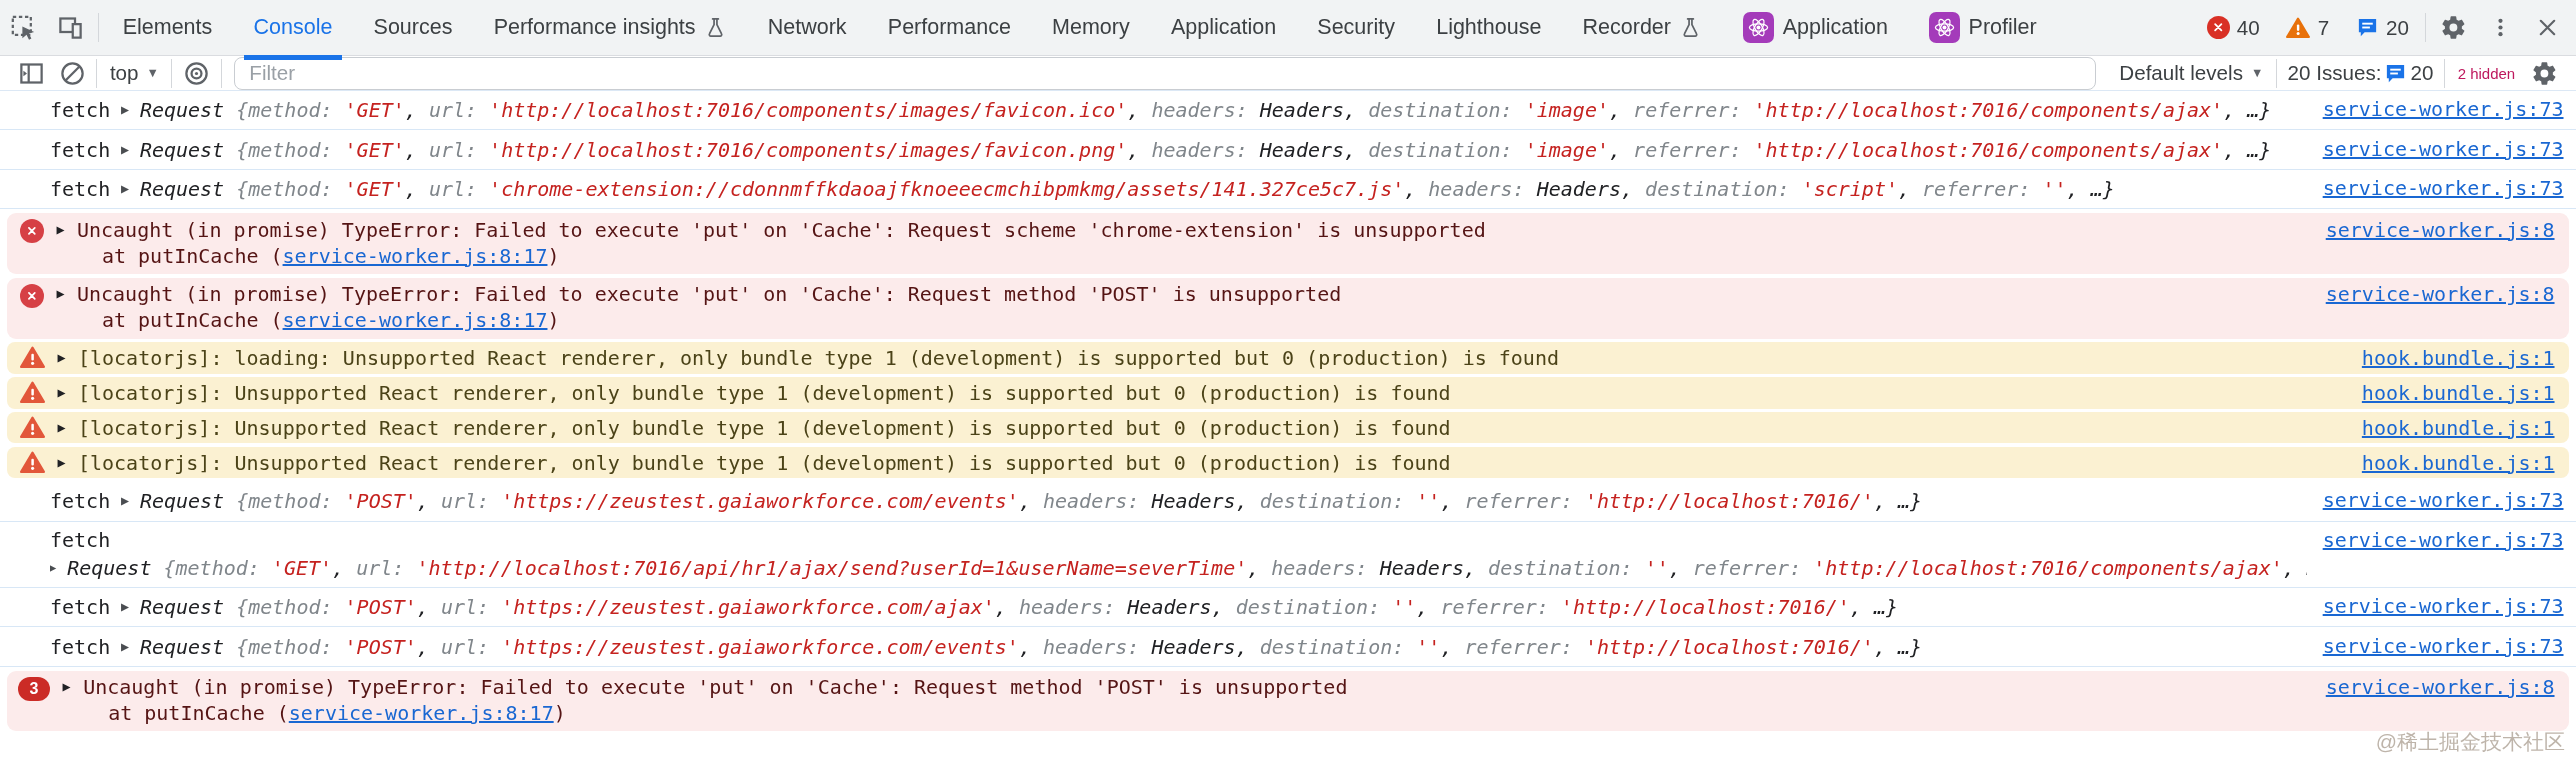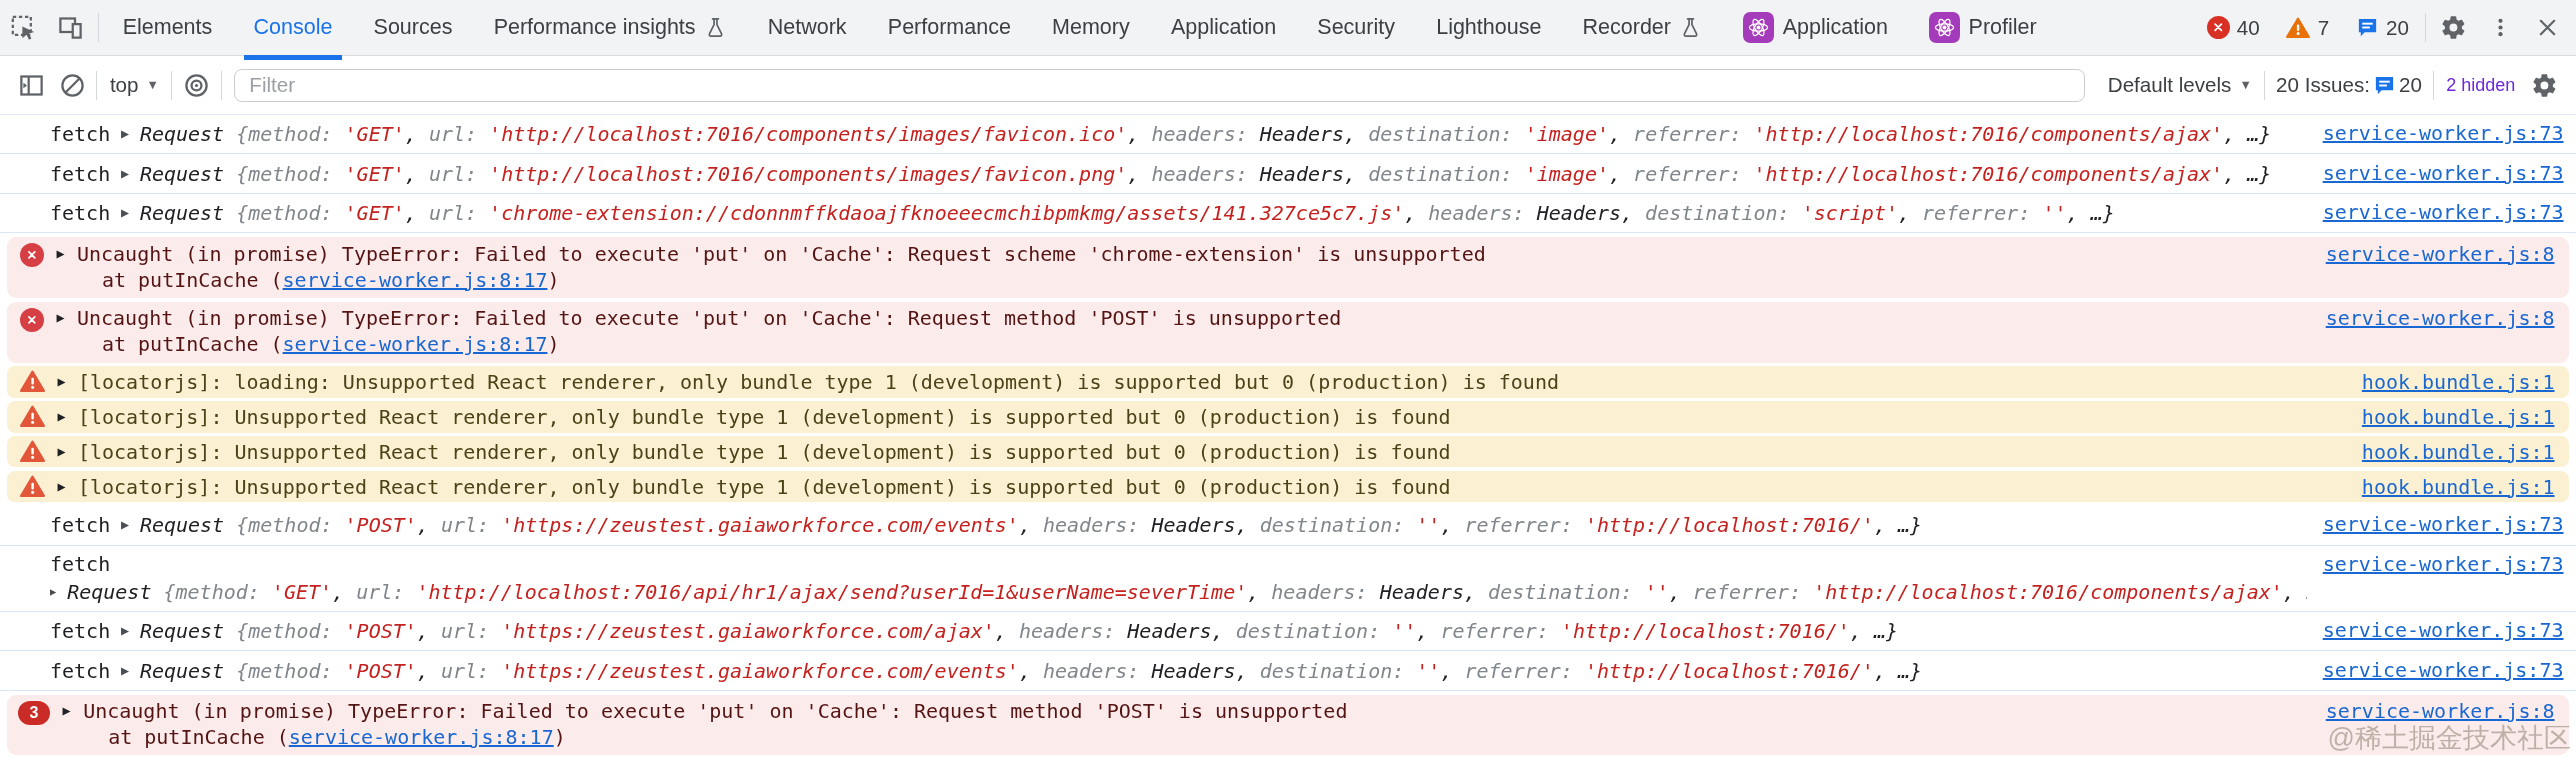--- a/index.html
+++ b/index.html
@@ -25,35 +25,35 @@
   .flask-ic { margin-left: 8px; display:flex; }
   .tabbar-right { margin-left: auto; display: flex; align-items: center; padding-right: 5.4px; }
   .counts { display: flex; gap: 16px; font-size: 20.6px; color: #3c4043; margin-right: 12.5px; }
   .cnt-group { display:flex; align-items:center; gap: 7.2px; margin-left: 10.8px; }
   .err-circ { width: 23px; height: 23px; border-radius: 50%; background: #d93025;
     display:flex; align-items:center; justify-content:center; flex:none; }
   .warn-tri { display:flex; flex:none; }
   .issues-ic { display:flex; flex:none; }
 
   
-  .toolbar { height: 59px; background: #fff; border-bottom: 1.8px solid #dce8f5;
+  .toolbar { height: 35px; background: #fff; border-bottom: 1.8px solid #dce8f5;
     display: flex; align-items: center; padding: 0 10.8px; }
   .toolbar .icon-btn { width: 41px; height: 47px; }
   .context { display:flex; align-items:center; font-size: 20.6px; color:#3c4043;
     padding: 0 9px; cursor:pointer; white-space: nowrap; }
   .dd { font-size: 12.5px; color: #5f6368; margin-left: 8px; }
   .filter { flex: 1; height: 33px; border: 1.8px solid #c9cdd2; border-radius: 8px;
     margin: 0 14.3px 0 9px; padding: 0 14.3px; font-size: 20.6px; color: #202124; outline: none;
     font-family: "Liberation Sans", sans-serif; }
   .filter::placeholder { color: #9aa0a6; }
   .levels { display:flex; align-items:center; font-size:20.6px; color:#3c4043;
     cursor:pointer; white-space:nowrap; padding: 0 9px; }
   .issues { display:flex; align-items:center; gap:3px; font-size:20.6px; color:#3c4043;
     cursor:pointer; white-space:nowrap; padding: 0 7.2px; }
-  .hidden-label { font-size: 18px; color: #6d28d9; white-space: nowrap; padding: 0 9px; }
+  .hidden-label { font-size: 15px; color: #be185d; white-space: nowrap; padding: 0 9px; }
 
   
   .console { font-family: "DejaVu Sans Mono", monospace; font-size: 20px; color: #202124; }
   .crow { display: flex; align-items: flex-start; }
   .crow.log { padding: 5.4px 12.5px 5.4px 50px; border-bottom: 1.8px solid #d8e7f6; line-height: 27px; }
   .cmain { flex: 1; min-width: 0; white-space: nowrap; overflow: hidden; }
   .cmain.wrap { white-space: normal; }
   .plain { color: #202124; }
   .arr { color: #4a4d51; font-size: 13.4px; margin: 0 10.8px; display: inline-block;
     vertical-align: 2.7px; cursor: pointer; }
@@ -80,21 +80,21 @@
   .etext { color: #551414; }
   .stack { padding-left: 25px; }
   .inlink { color: #1967d2; text-decoration: underline; cursor: pointer; }
   .crow.err .clink, .crow.warn .clink { line-height: 26px; margin-left: 44px; }
 
   .crow.warn { background: #fbf1d2; border-radius: 8px; margin: 3.6px 7.2px;
     padding: 2.7px 14.3px 2.7px 10.8px; line-height: 26px; color: #4b4318; align-items: center; }
   .wicon { display: flex; flex: none; margin: 0 10.8px 0 1.8px; }
   .wtext { color: #4b4318; }
 
-  .watermark { position: absolute; right: 5px; bottom: 3.6px; font-size: 27px;
+  .watermark { position: absolute; right: 11px; bottom: 3.6px; font-size: 21px;
     color: #b3a89c; opacity: 0.85; pointer-events: none;
     font-family: "Liberation Sans", sans-serif; }
 </style>
 </head>
 <body>
 
 <div class="devtools">
 
   <header class="tabbar">
     <span class="icon-btn">

